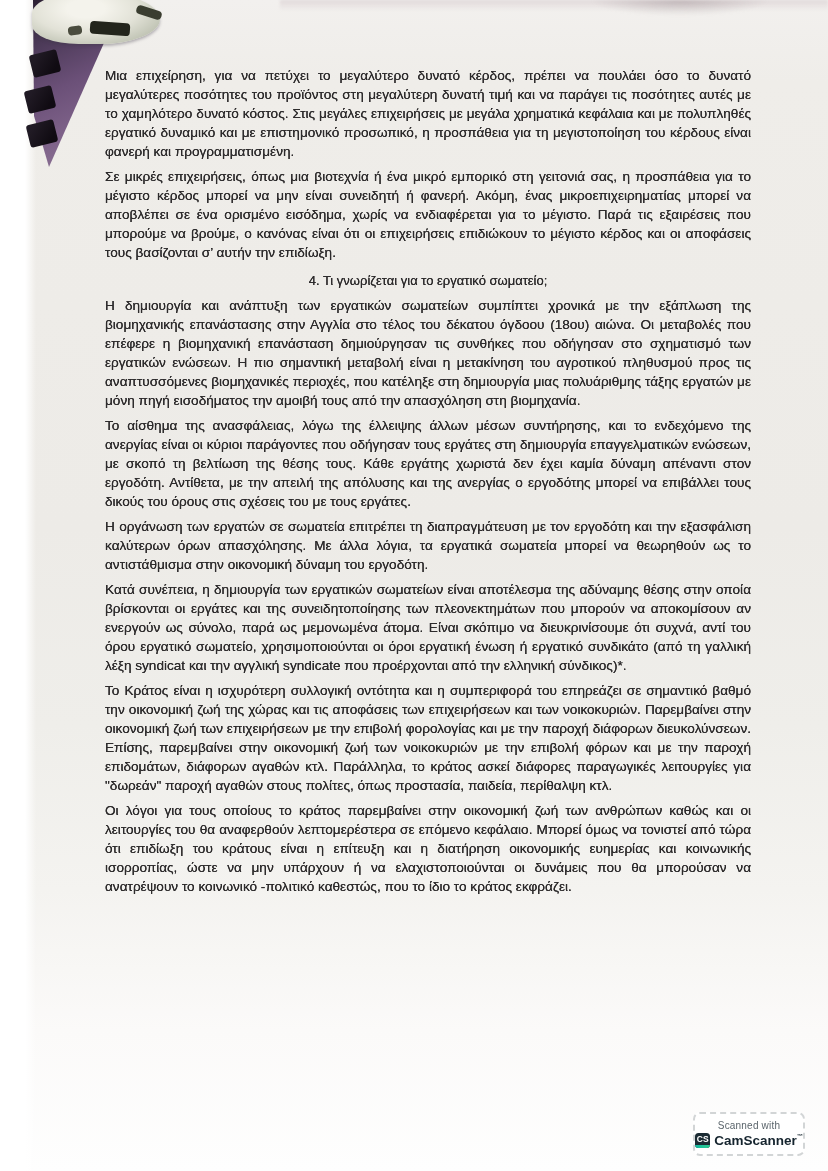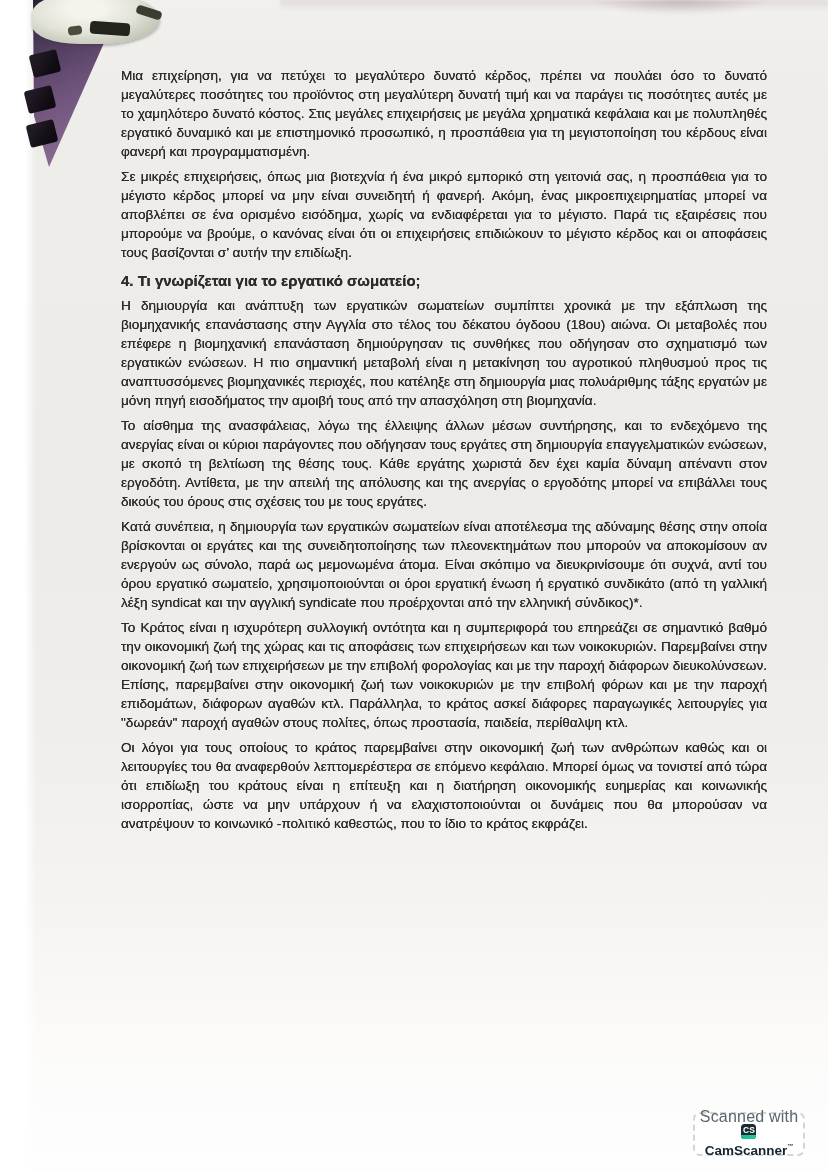--- a/index.html
+++ b/index.html
@@ -54,39 +54,38 @@
   .blob-mark{position:absolute;background:#23251c;border-radius:4px;}
   .blob-mark-1{left:58px;top:30px;width:40px;height:13px;transform:rotate(4deg);}
   .blob-mark-2{left:104px;top:16px;width:26px;height:9px;transform:rotate(18deg);background:#3a3d30;}
   .blob-mark-3{left:36px;top:34px;width:14px;height:9px;transform:rotate(-8deg);background:#4a4c3e;}
   
   .text-block{
     position:absolute;left:105px;top:66px;width:646px;
     font-size:13.6px;line-height:19px;color:#2d2b2c;
     text-align:justify;
     text-shadow:0 0 .4px currentColor; 
-    margin-left:16px;
   }
   .text-block p{margin:0 0 6px 0;}
   .q-heading{
-    font-weight:bold;font-size:15px;margin:9px 0 6px 0;text-align:left;
+    font-weight:normal;font-size:13px;margin:9px 0 6px 0;text-align:center;
   }
   .q-heading.wide-after{margin:13px 0 18px 0;}
   
   .cs-badge{
     position:absolute;left:693px;top:1112px;width:112px;height:44px;
     background:#ffffff;border:2px dashed #d2d5d6;border-radius:7px;
     box-sizing:border-box;
     display:flex;flex-direction:column;align-items:center;justify-content:center;
     gap:2px;
   }
   .cs-badge .scanned-with{
-    font-size:16px;color:#5a646b;line-height:11px;letter-spacing:.2px;
+    font-size:10px;color:#5a646b;line-height:11px;letter-spacing:.2px;
   }
-  .cs-brand-row{display:flex;align-items:center;gap:4px;flex-direction:column;}
+  .cs-brand-row{display:flex;align-items:flex-start;gap:4px;}
   .cs-logo{
     position:relative;width:15px;height:15px;border-radius:3.5px;overflow:hidden;
     background:#1b2b33;color:#ffffff;
     font-size:8.5px;font-weight:bold;line-height:13px;text-align:center;
   }
   .cs-logo::after{
     content:"";position:absolute;left:0;right:0;bottom:0;height:3.2px;
     background:linear-gradient(90deg,#14b9a2,#2ecb8f);
   }
   .cs-brand{font-size:13.5px;font-weight:bold;color:#15242e;line-height:15px;}
@@ -111,20 +110,21 @@
       <div class="blob-mark blob-mark-3"></div>
     </div>
   </div>
 
   <div class="text-block">
     <p>Μια επιχείρηση, για να πετύχει το μεγαλύτερο δυνατό κέρδος, πρέπει να πουλάει όσο το δυνατό μεγαλύτερες ποσότητες του προϊόντος στη μεγαλύτερη δυνατή τιμή και να παράγει τις ποσότητες αυτές με το χαμηλότερο δυνατό κόστος. Στις μεγάλες επιχειρήσεις με μεγάλα χρηματικά κεφάλαια και με πολυπληθές εργατικό δυναμικό και με επιστημονικό προσωπικό, η προσπάθεια για τη μεγιστοποίηση του κέρδους είναι φανερή και προγραμματισμένη.</p>
     <p>Σε μικρές επιχειρήσεις, όπως μια βιοτεχνία ή ένα μικρό εμπορικό στη γειτονιά σας, η προσπάθεια για το μέγιστο κέρδος μπορεί να μην είναι συνειδητή ή φανερή. Ακόμη, ένας μικροεπιχειρηματίας μπορεί να αποβλέπει σε ένα ορισμένο εισόδημα, χωρίς να ενδιαφέρεται για το μέγιστο. Παρά τις εξαιρέσεις που μπορούμε να βρούμε, ο κανόνας είναι ότι οι επιχειρήσεις επιδιώκουν το μέγιστο κέρδος και οι αποφάσεις τους βασίζονται σ’ αυτήν την επιδίωξη.</p>
     <div class="q-heading">4. Τι γνωρίζεται για το εργατικό σωματείο;</div>
     <p>Η δημιουργία και ανάπτυξη των εργατικών σωματείων συμπίπτει χρονικά με την εξάπλωση της βιομηχανικής επανάστασης στην Αγγλία στο τέλος του δέκατου όγδοου (18ου) αιώνα. Οι μεταβολές που επέφερε η βιομηχανική επανάσταση δημιούργησαν τις συνθήκες που οδήγησαν στο σχηματισμό των εργατικών ενώσεων. Η πιο σημαντική μεταβολή είναι η μετακίνηση του αγροτικού πληθυσμού προς τις αναπτυσσόμενες βιομηχανικές περιοχές, που κατέληξε στη δημιουργία μιας πολυάριθμης τάξης εργατών με μόνη πηγή εισοδήματος την αμοιβή τους από την απασχόληση στη βιομηχανία.</p>
     <p>Το αίσθημα της ανασφάλειας, λόγω της έλλειψης άλλων μέσων συντήρησης, και το ενδεχόμενο της ανεργίας είναι οι κύριοι παράγοντες που οδήγησαν τους εργάτες στη δημιουργία επαγγελματικών ενώσεων, με σκοπό τη βελτίωση της θέσης τους. Κάθε εργάτης χωριστά δεν έχει καμία δύναμη απέναντι στον εργοδότη. Αντίθετα, με την απειλή της απόλυσης και της ανεργίας ο εργοδότης μπορεί να επιβάλλει τους δικούς του όρους στις σχέσεις του με τους εργάτες.</p>
+    <p>Η οργάνωση των εργατών σε σωματεία επιτρέπει τη διαπραγμάτευση με τον εργοδότη και την εξασφάλιση καλύτερων όρων απασχόλησης. Με άλλα λόγια, τα εργατικά σωματεία μπορεί να θεωρηθούν ως το αντιστάθμισμα στην οικονομική δύναμη του εργοδότη.</p>
     <p>Κατά συνέπεια, η δημιουργία των εργατικών σωματείων είναι αποτέλεσμα της αδύναμης θέσης στην οποία βρίσκονται οι εργάτες και της συνειδητοποίησης των πλεονεκτημάτων που μπορούν να αποκομίσουν αν ενεργούν ως σύνολο, παρά ως μεμονωμένα άτομα. Είναι σκόπιμο να διευκρινίσουμε ότι συχνά, αντί του όρου εργατικό σωματείο, χρησιμοποιούνται οι όροι εργατική ένωση ή εργατικό συνδικάτο (από τη γαλλική λέξη syndicat και την αγγλική syndicate που προέρχονται από την ελληνική σύνδικος)*.</p>
     <p>Το Κράτος είναι η ισχυρότερη συλλογική οντότητα και η συμπεριφορά του επηρεάζει σε σημαντικό βαθμό την οικονομική ζωή της χώρας και τις αποφάσεις των επιχειρήσεων και των νοικοκυριών. Παρεμβαίνει στην οικονομική ζωή των επιχειρήσεων με την επιβολή φορολογίας και με την παροχή διάφορων διευκολύνσεων. Επίσης, παρεμβαίνει στην οικονομική ζωή των νοικοκυριών με την επιβολή φόρων και με την παροχή επιδομάτων, διάφορων αγαθών κτλ. Παράλληλα, το κράτος ασκεί διάφορες παραγωγικές λειτουργίες για "δωρεάν" παροχή αγαθών στους πολίτες, όπως προστασία, παιδεία, περίθαλψη κτλ.</p>
     <p>Οι λόγοι για τους οποίους το κράτος παρεμβαίνει στην οικονομική ζωή των ανθρώπων καθώς και οι λειτουργίες του θα αναφερθούν λεπτομερέστερα σε επόμενο κεφάλαιο. Μπορεί όμως να τονιστεί από τώρα ότι επιδίωξη του κράτους είναι η επίτευξη και η διατήρηση οικονομικής ευημερίας και κοινωνικής ισορροπίας, ώστε να μην υπάρχουν ή να ελαχιστοποιούνται οι δυνάμεις που θα μπορούσαν να ανατρέψουν το κοινωνικό -πολιτικό καθεστώς, που το ίδιο το κράτος εκφράζει.</p>
   </div>
 
   <div class="cs-badge">
     <div class="scanned-with">Scanned with</div>
     <div class="cs-brand-row">
       <div class="cs-logo">CS</div>
       <div class="cs-brand"><span>CamScanner</span><span class="cs-tm">™</span></div>

